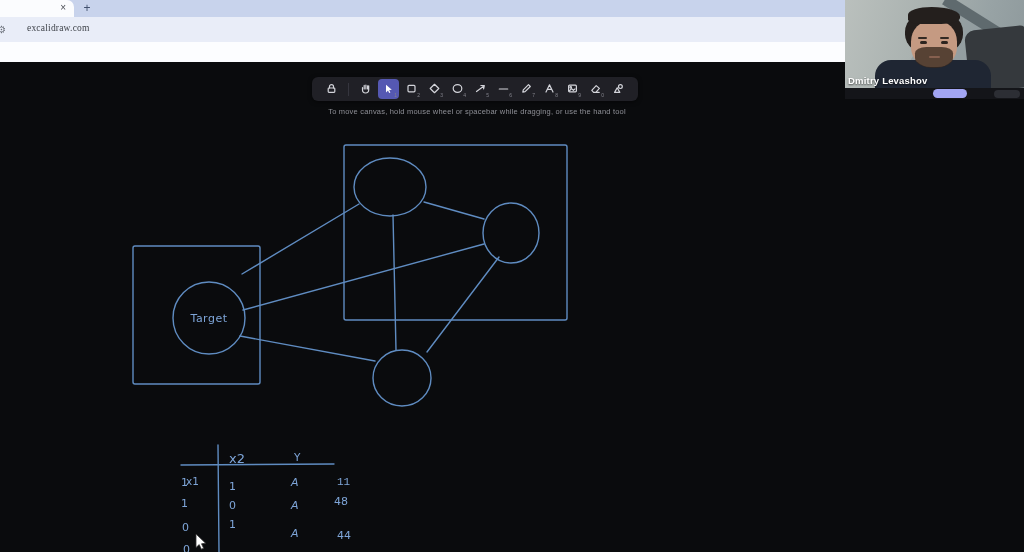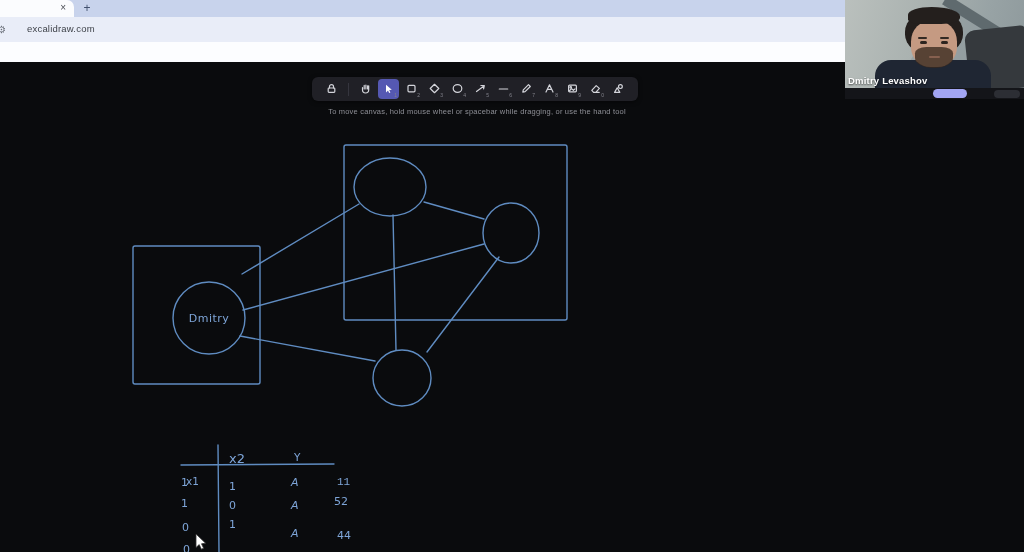--- a/index.html
+++ b/index.html
@@ -10,21 +10,21 @@
   
   .tabstrip { left:0; top:0; width:1024px; height:17px; background:#c8d3ec; }
   .tab { left:0; top:0; width:74px; height:17px; background:#fbfcfe;
          border-radius:0 7px 0 0; }
   .tab-close { position:absolute; right:8px; top:2px; font-size:10px; color:#4a4d55;
                line-height:12px; cursor:default; }
   .newtab { left:79px; top:1px; width:16px; height:15px; color:#41506e; font-size:12px;
             text-align:center; line-height:15px; }
   .addressrow { left:0; top:17px; width:1024px; height:25px; background:#e9edf8; }
   .site-icon { position:absolute; left:-3px; top:7px; color:#6a6f79; font-size:10px; }
-  .url { position:absolute; left:27px; top:6px; font-size:9.5px; color:#3f434a; letter-spacing:.2px; }
+  .url { position:absolute; left:27px; top:6px; font-size:9.5px; color:#3f434a; letter-spacing:.2px;font-family:Liberation Serif, serif; }
   .whitestrip { left:0; top:42px; width:1024px; height:20px; background:#fcfdff; }
 
   
   .canvas { left:0; top:62px; width:1024px; height:490px; background:#0a0b0d; }
   svg.drawing { position:absolute; left:0; top:0; width:1024px; height:552px;
                 pointer-events:none; }
   .hand { font-family:"DejaVu Sans", sans-serif; color:#7ea5d8; position:absolute;
           font-size:11px; }
   .ital { font-style:italic; }
   .hint { left:312px; top:107px; width:330px; text-align:center; font-size:7.5px;
@@ -75,35 +75,35 @@
     <line x1="240" y1="336" x2="375" y2="361"></line>
     <line x1="424" y1="202" x2="484" y2="219"></line>
     <line x1="393" y1="215" x2="396" y2="350"></line>
     <line x1="499" y1="257" x2="427" y2="352"></line>
 
     <line x1="181" y1="465" x2="334" y2="464"></line>
     <line x1="218" y1="445" x2="219" y2="552"></line>
   </g>
 </svg>
 
-<span class="abs hand" style="left:184px; top:312px; width:50px; text-align:center; letter-spacing:.5px;">Dmitry</span>
+<span class="abs hand" style="left:184px; top:312px; width:50px; text-align:center; letter-spacing:.5px;">Target</span>
 
 <span class="abs hand" style="left:186px; top:475px; font-size:10.5px;">x1</span>
 <span class="abs hand" style="left:229px; top:451px; font-size:13px;">x2</span>
 <span class="abs hand" style="left:294px; top:451px; font-size:10.5px;">Y</span>
 
 <span class="abs hand" style="left:181px; top:476px;">1</span>
 <span class="abs hand" style="left:229px; top:480px;">1</span>
 <span class="abs hand ital" style="left:291px; top:476px;">A</span>
 <span class="abs hand" style="left:337px; top:476px;font-family:Liberation Mono, monospace;">11</span>
 
 <span class="abs hand" style="left:181px; top:497px;">1</span>
 <span class="abs hand" style="left:229px; top:499px;">0</span>
 <span class="abs hand ital" style="left:291px; top:499px;">A</span>
-<span class="abs hand" style="left:334px; top:495px;">52</span>
+<span class="abs hand" style="left:334px; top:495px;">48</span>
 
 <span class="abs hand" style="left:182px; top:521px;">0</span>
 <span class="abs hand" style="left:229px; top:518px;">1</span>
 <span class="abs hand ital" style="left:291px; top:527px;">A</span>
 <span class="abs hand" style="left:337px; top:529px;">44</span>
 
 <span class="abs hand" style="left:183px; top:543px;">0</span>
 
 <div class="abs hint">To move canvas, hold mouse wheel or spacebar while dragging, or use the hand tool</div>
 

